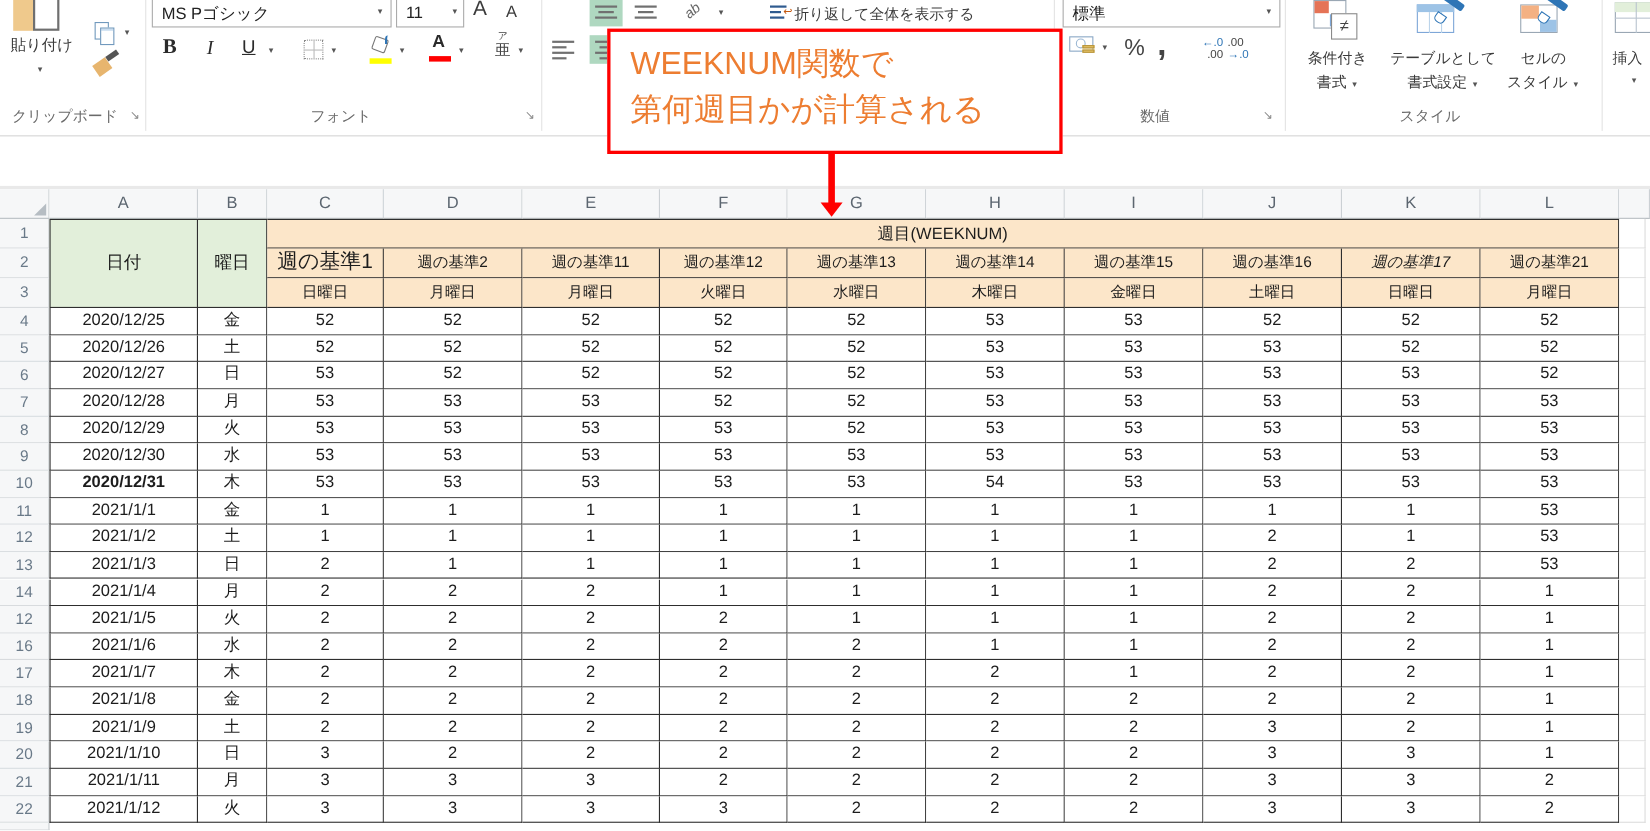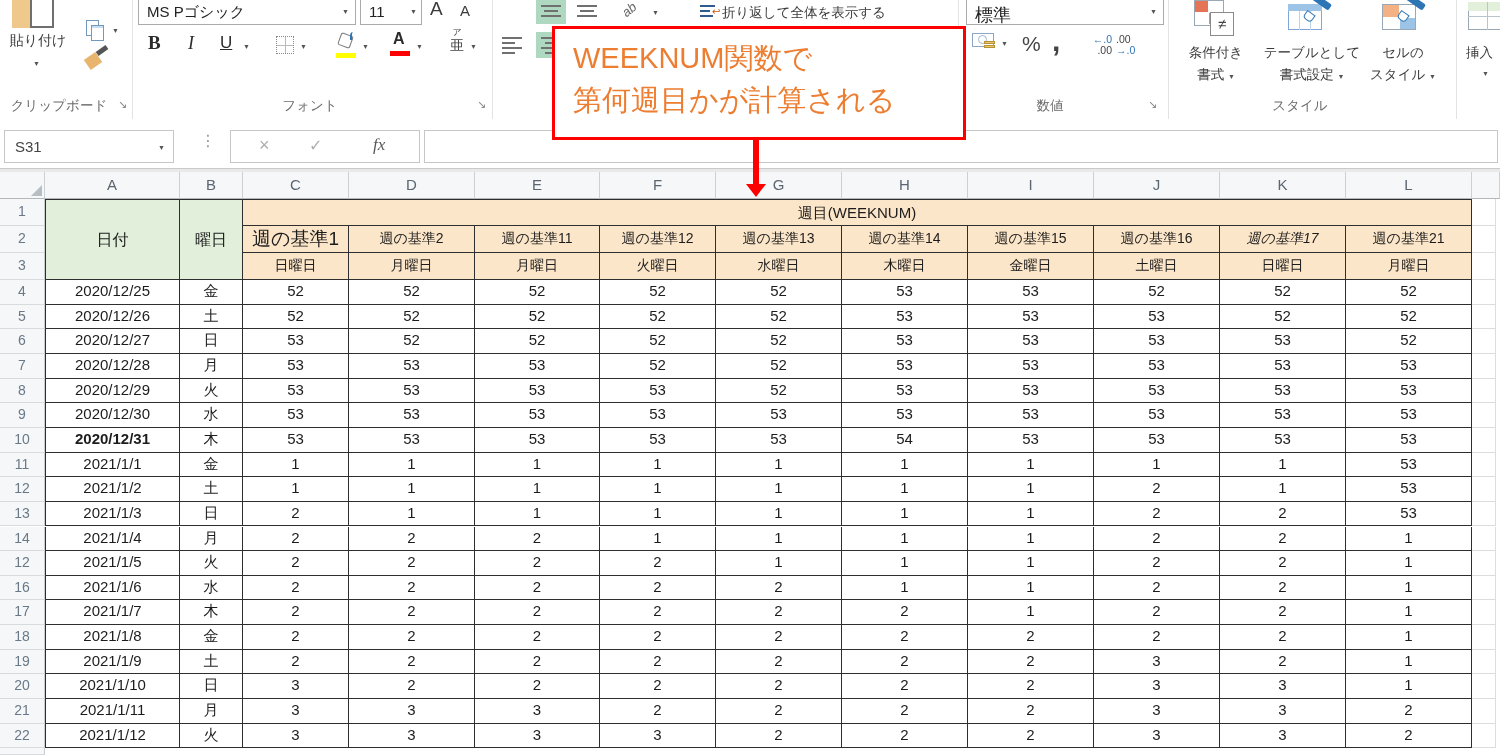--- a/index.html
+++ b/index.html
@@ -127,21 +127,21 @@
     <div class="abs" style="left:700px;top:3px;width:18px;height:18px;">
       <div class="abs" style="left:0;top:2px;width:15px;height:2px;background:#2f5b8f;"></div>
       <div class="abs" style="left:0;top:7px;width:10px;height:2px;background:#2f5b8f;"></div>
       <div class="abs" style="left:0;top:12px;width:13px;height:2px;background:#2f5b8f;"></div>
       <div class="abs" style="left:12px;top:4px;font-size:10px;color:#c55a11;line-height:10px;">↩</div>
     </div>
     <div class="abs" style="left:722px;top:4px;font-size:13.5px;color:#3b3b3b;">折り返して全体を表示する</div>
     <div class="vdiv" style="left:958px;"></div>
 
     <div class="abs combo" style="left:966px;top:-8px;width:198px;height:33px;">
-      <span class="abs" style="left:8px;top:10px;font-size:18px;color:#222;">標準</span>
+      <span class="abs" style="left:8px;top:10px;font-size:15px;color:#222;">標準</span>
       <span class="abs dd" style="right:6px;top:15px;">▼</span>
     </div>
     <div class="abs" style="left:972px;top:33px;width:24px;height:18px;">
       <div class="abs" style="left:0;top:0;width:22px;height:14px;background:#fff;border:1px solid #8aa8c6;"></div>
       <div class="abs" style="left:6px;top:2px;width:9px;height:9px;border:1px solid #9cb8d4;border-radius:50%;"></div>
       <div class="abs" style="left:12px;top:8px;width:11px;height:3px;background:#e8c66a;border:1px solid #b5923a;"></div>
       <div class="abs" style="left:12px;top:12px;width:11px;height:3px;background:#e8c66a;border:1px solid #b5923a;"></div>
     </div>
     <div class="abs dd" style="left:1001px;top:40px;">▼</div>
     <div class="abs" style="left:1022px;top:32px;font-size:21px;color:#444;">%</div>
@@ -193,35 +193,20 @@
     <div class="abs" style="left:1468px;top:2px;width:40px;height:30px;">
       <div class="abs" style="left:0;top:0;width:40px;height:28px;border:1px solid #9aa7b4;background:#fff;"></div>
       <div class="abs" style="left:0;top:0;width:40px;height:9px;background:#e2efda;"></div>
       <div class="abs" style="left:19px;top:0;width:1px;height:28px;background:#b9c4cf;"></div>
       <div class="abs" style="left:0;top:14px;width:40px;height:1px;background:#b9c4cf;"></div>
     </div>
     <div class="abs btnlabel" style="left:1466px;top:44px;width:44px;text-align:left;">挿入</div>
     <div class="abs dd" style="left:1482px;top:70px;">▼</div>
   </div>
 
-  <div id="fbar">
-    <div class="abs fbox" style="left:4px;top:7px;width:170px;height:33px;">
-      <span class="abs" style="left:10px;top:7px;font-size:15px;color:#444;">S31</span>
-      <span class="abs dd" style="right:8px;top:13px;">▼</span>
-    </div>
-    <div class="abs" style="left:200px;top:8px;font-size:16px;color:#999;letter-spacing:0;">⋮</div>
-    <div class="abs fbox" style="left:230px;top:7px;width:190px;height:33px;">
-      <span class="abs" style="left:28px;top:4px;font-size:18px;color:#adadad;">×</span>
-      <span class="abs" style="left:78px;top:5px;font-size:16px;color:#adadad;">✓</span>
-      <span class="abs" style="left:142px;top:4px;font-size:17px;color:#595959;font-style:italic;font-family:'Liberation Serif',serif;">fx</span>
-    </div>
-    <div class="abs fbox" style="left:424px;top:7px;width:1074px;height:33px;">
-      <span class="abs" style="left:8px;top:7px;font-size:15px;color:#222;"></span>
-    </div>
-  </div>
   <div id="fstrip"></div>
 
   <div id="grid">
       <div class="abs hdrcell" style="left: 0px; top: 0px; width: 45px; height: 27px; line-height: 25px;">
         <div class="abs" style="right: 2px; bottom: 2px; width: 0px; height: 0px; border-bottom: 11px solid rgb(182, 189, 195); border-left: 11px solid transparent;"></div>
       </div>
       <div class="abs hdrcell" style="left: 45px; top: 0px; width: 135px; height: 27px; line-height: 25px;">A</div>
       <div class="abs hdrcell" style="left: 180px; top: 0px; width: 63px; height: 27px; line-height: 25px;">B</div>
       <div class="abs hdrcell" style="left: 243px; top: 0px; width: 106px; height: 27px; line-height: 25px;">C</div>
       <div class="abs hdrcell" style="left: 349px; top: 0px; width: 126px; height: 27px; line-height: 25px;">D</div>

